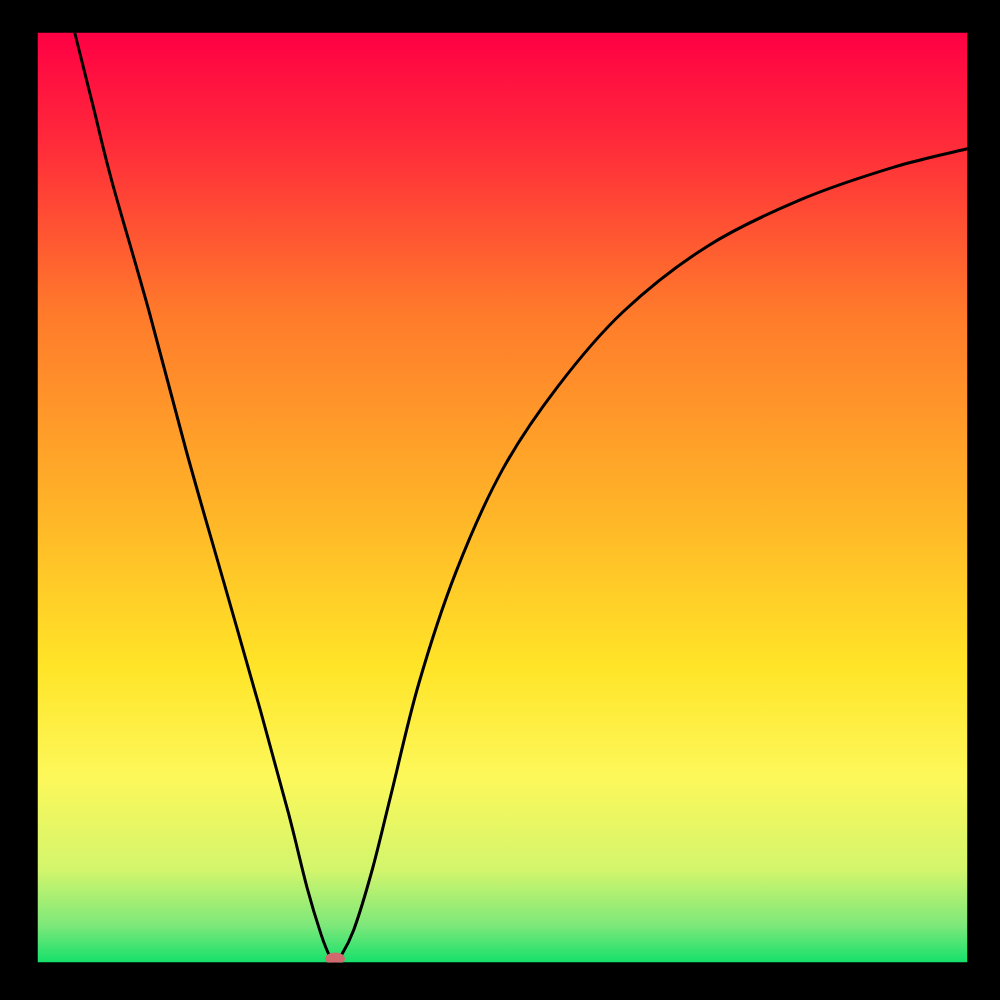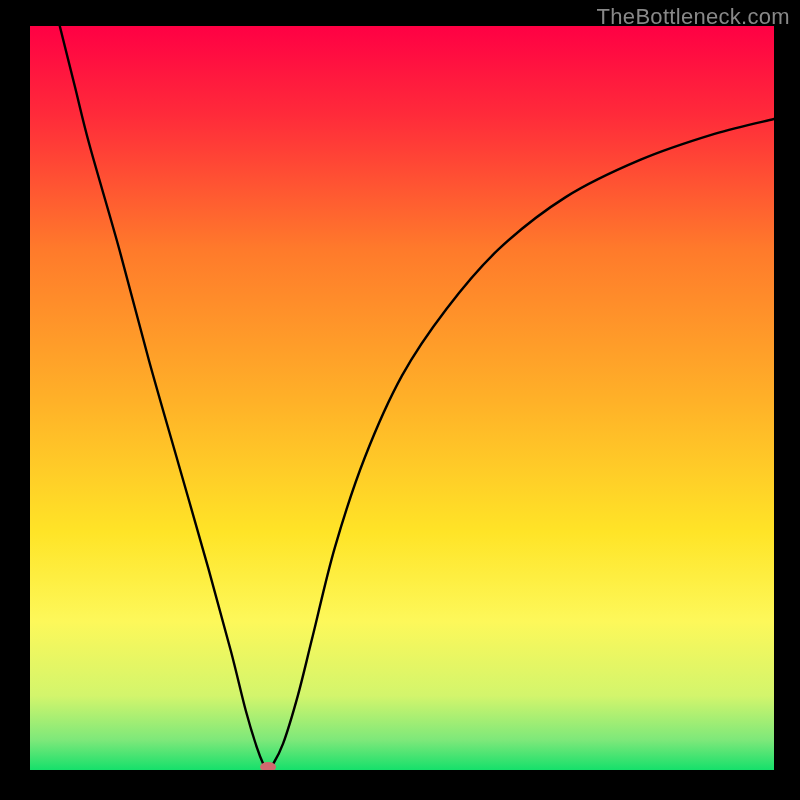--- a/index.html
+++ b/index.html
@@ -37,21 +37,20 @@
   svg.plot {
     width: 744px;
     height: 744px;
     display: block;
   }
 </style>
 </head>
 <body>
 
 <div class="frame">
-  <div class="watermark">TheBottleneck.com</div>
   <div class="plot-wrap">
     <svg class="plot" viewBox="0 0 744 744">
       <defs>
         <linearGradient id="bg-grad" x1="0" y1="0" x2="0" y2="1">
             <stop offset="0%" stop-color="#ff0044"></stop>
             <stop offset="12%" stop-color="#ff2b3a"></stop>
             <stop offset="30%" stop-color="#ff7a2b"></stop>
             <stop offset="50%" stop-color="#ffb028"></stop>
             <stop offset="68%" stop-color="#ffe427"></stop>
             <stop offset="80%" stop-color="#fdf85a"></stop>

